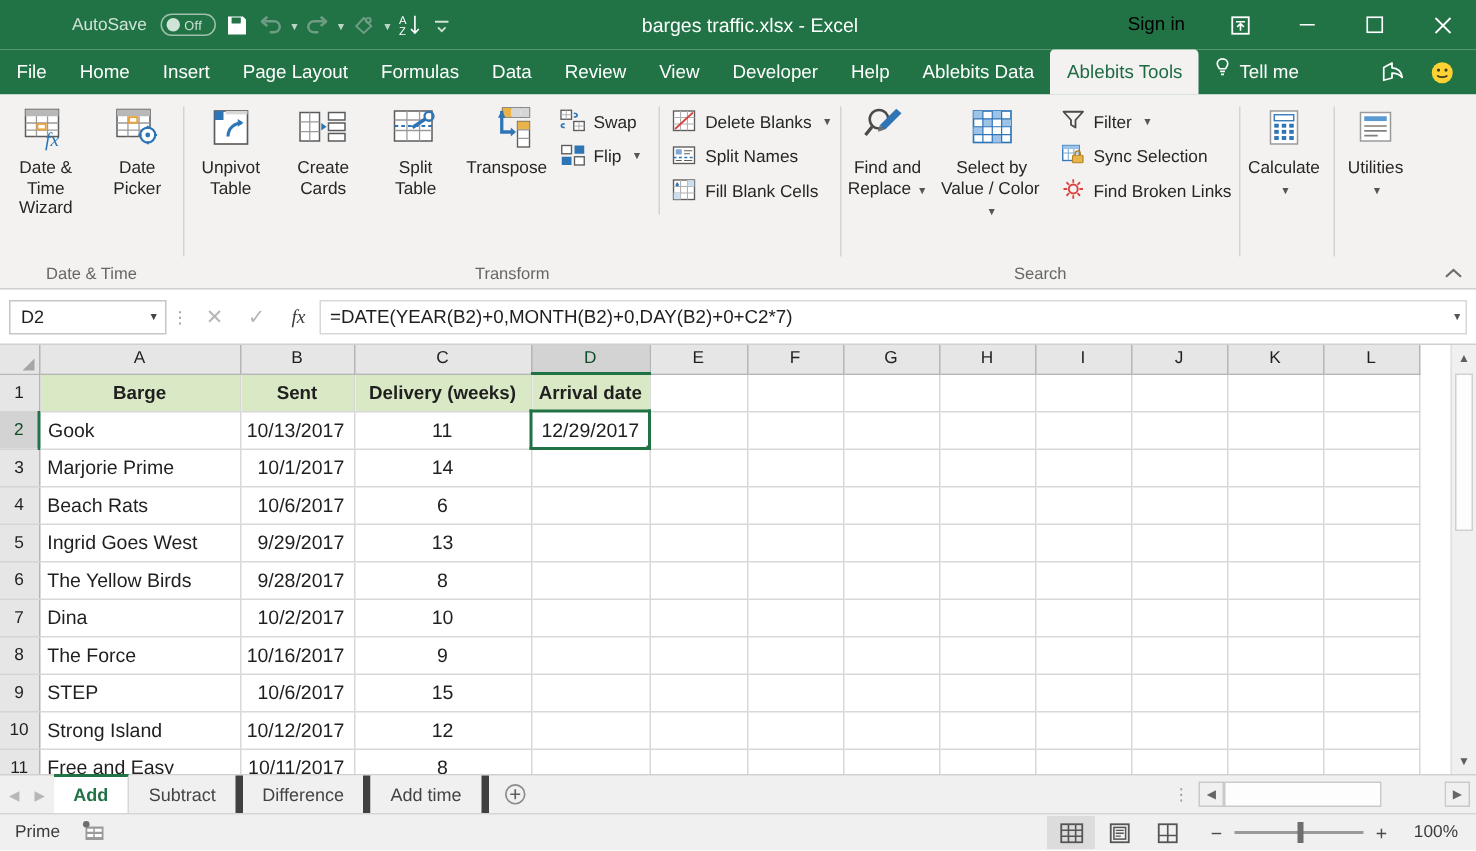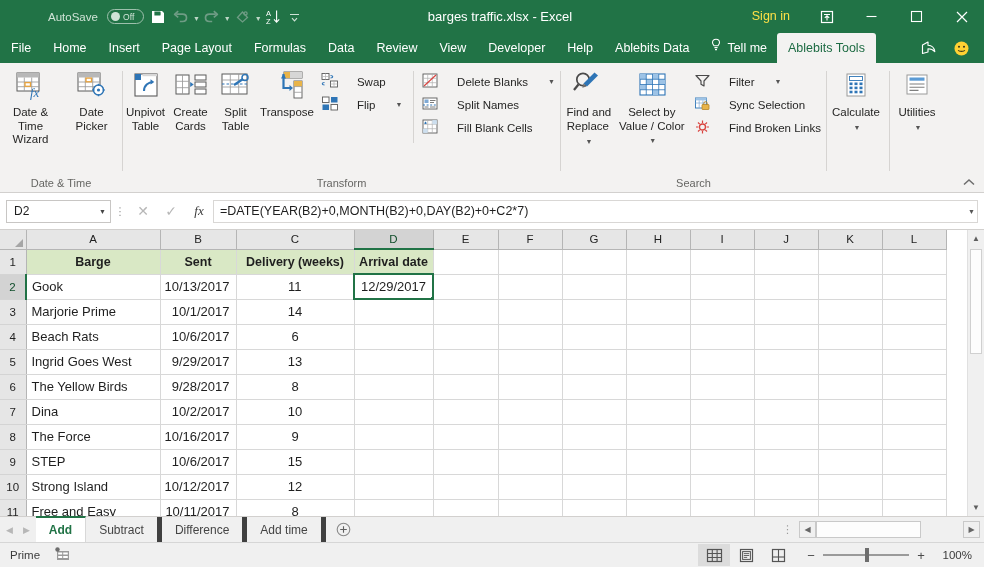--- a/index.html
+++ b/index.html
@@ -28,21 +28,21 @@
   }
   .toggle-knob { width: 9px; height: 9px; border-radius: 50%; background: #cfe3d6; margin-left: 1px;}
   .toggle-off { font-size: 8.5px; color: #cfe3d6; margin-left: 3px; letter-spacing: .2px; }
   .qat-caret { font-size: 7px; color: #bcd6c6; margin-left: 1px; margin-top:4px; }
 
   .title-text {
     position: absolute; left: 16px; right: 0; text-align: center;
     font-size: 13px; color: #ffffff; pointer-events: none; line-height: 33px;
   }
   .win-right { margin-left: auto; display: flex; align-items: center; height: 33px; }
-  .signin { font-size: 12.5px; color: #fde047; padding: 0 14px; line-height: 33px; }
+  .signin { font-size: 12.5px; color: #000000; padding: 0 14px; line-height: 33px; }
   .win-btn {
     width: 45px; height: 33px; display: flex; align-items: center; justify-content: center;
     color: #fff;
   }
 
   
   .ribbon-tabs {
     height: 30px; background: #217346; display: flex; align-items: flex-end; flex: 0 0 30px;
     position: relative;
   }
@@ -74,21 +74,21 @@
 
   .bigbtn {
     display: flex; flex-direction: column; align-items: center; width: 66px;
     padding: 2px 2px 0; cursor: default;
   }
   .bigbtn .lbl { font-size: 11.5px; color: #262625; text-align: center; line-height: 13.5px; margin-top: 3px; }
   .bigbtn .ico { height: 34px; display: flex; align-items: center; justify-content: center; }
 
   .smallcol { display: flex; flex-direction: column; padding-top: 3px; }
   .smallbtn {
-    display: flex; align-items: center; gap: 18px; height: 23px; padding: 0 5px 0 3px;
+    display: flex; align-items: center; gap: 5px; height: 23px; padding: 0 5px 0 3px;
     font-size: 11.5px; color: #262625; white-space: nowrap; cursor: default;
   }
   .caret { font-size: 7px; color: #555; margin-left: 2px; }
 
   .collapse-ribbon {
     position: absolute; right: 6px; bottom: 2px; width: 18px; height: 16px;
     display: flex; align-items: center; justify-content: center; color: #666;
   }
 
   
@@ -283,30 +283,30 @@
     <div class="rtab">Home</div>
     <div class="rtab">Insert</div>
     <div class="rtab">Page Layout</div>
     <div class="rtab">Formulas</div>
     <div class="rtab">Data</div>
     <div class="rtab">Review</div>
     <div class="rtab">View</div>
     <div class="rtab">Developer</div>
     <div class="rtab">Help</div>
     <div class="rtab">Ablebits Data</div>
+    <div class="rtab active">Ablebits Tools</div>
     <div class="rtab tellme">
       <span>
         <svg width="12" height="14" viewBox="0 0 12 14">
             <path d="M6 1.2c2.1 0 3.5 1.5 3.5 3.3 0 1.5-1.1 2.3-1.5 3.3H4C3.6 6.8 2.5 6 2.5 4.5 2.5 2.7 3.9 1.2 6 1.2z" stroke="#fff" stroke-width="1.1" fill="none"></path>
             <path d="M4.4 9.6h3.2M5 11.6h2" stroke="#fff" stroke-width="1.1"></path>
           </svg>
       </span>
       <span>Tell me</span>
     </div>
-    <div class="rtab active">Ablebits Tools</div>
     <div class="tabs-right">
       <div class="icon-btn">
         <svg width="18" height="16" viewBox="0 0 18 16">
             <path d="M2.5 13.5V5l5.5-3v3.2c4 .2 6.3 2.6 6.8 6.4-1.8-2.1-3.9-2.9-6.8-2.9v3.3z" stroke="#fff" stroke-width="1.15" fill="none" stroke-linejoin="round"></path>
           </svg>
       </div>
       <div class="icon-btn">
         <svg width="17" height="17" viewBox="0 0 17 17">
             <circle cx="8.5" cy="8.5" r="7" fill="#ffd233"></circle>
             <circle cx="6" cy="6.7" r="1.05" fill="#3a3a1c"></circle>

